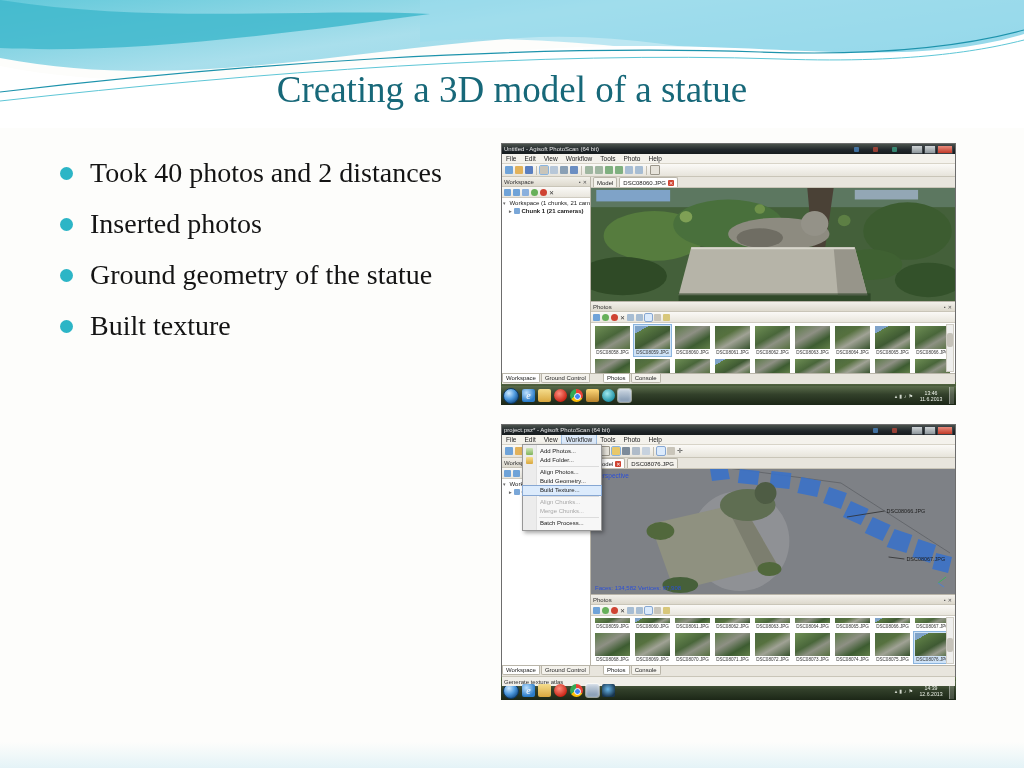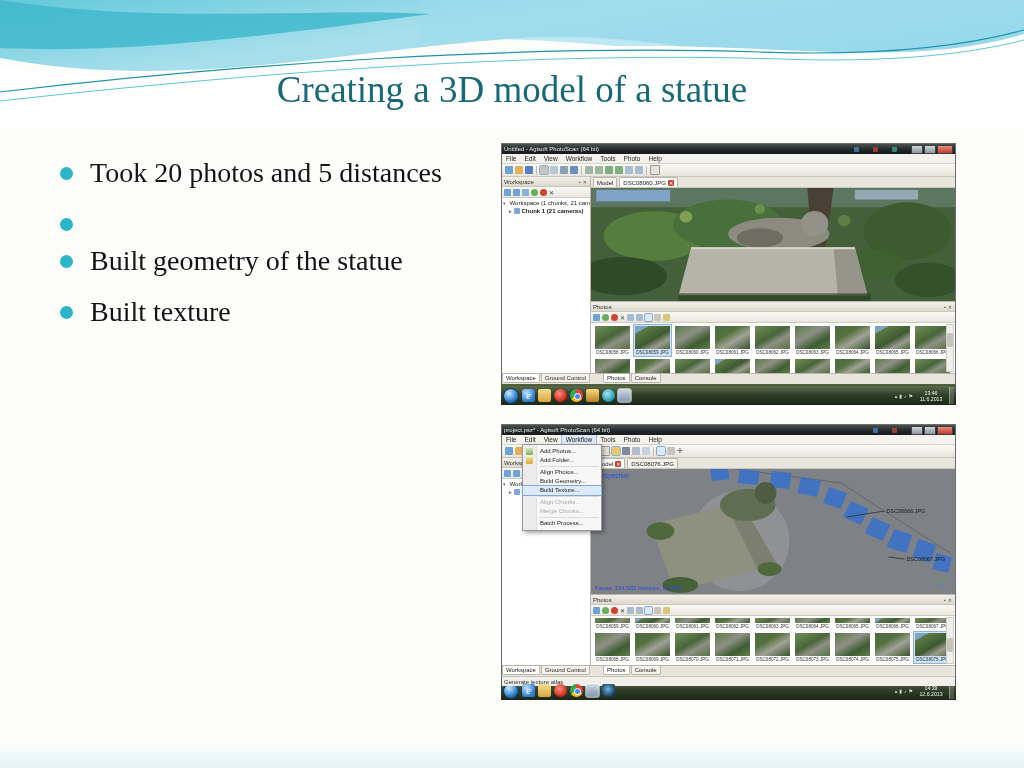--- a/index.html
+++ b/index.html
@@ -131,28 +131,29 @@
   <path d="M0,128 L0,66 C180,102 360,58 560,48 C760,38 900,72 1024,34 V128 Z" fill="#ffffff"></path>
   <path d="M0,92 C240,64 520,44 760,52 C900,57 980,42 1024,30" fill="none" stroke="#1d93ac" stroke-width="1.2"></path>
   <path d="M0,101 C260,72 540,51 780,59 C920,64 992,48 1024,40" fill="none" stroke="#5ec6d6" stroke-width="1"></path>
 </svg>
 
 <div class="slide-title">Creating a 3D model of a statue</div>
 
 <div class="bullets">
   <div class="bi">
       <span class="bdot"></span>
-      <span class="btxt">Took 20 photos and 5 distances</span>
+      <span class="btxt">Took 40 photos and 2 distances</span>
     </div>
   <div class="bi">
       <span class="bdot"></span>
+      <span class="btxt">Inserted photos</span>
     </div>
   <div class="bi">
       <span class="bdot"></span>
-      <span class="btxt">Built geometry of the statue</span>
+      <span class="btxt">Ground geometry of the statue</span>
     </div>
   <div class="bi">
       <span class="bdot"></span>
       <span class="btxt">Built texture</span>
     </div>
 </div>
 
 <div class="shot" style="left:501px;top:143px;width:455px;height:262px;">
   <div class="win" style="height:239px;">
     <div class="tbar">

